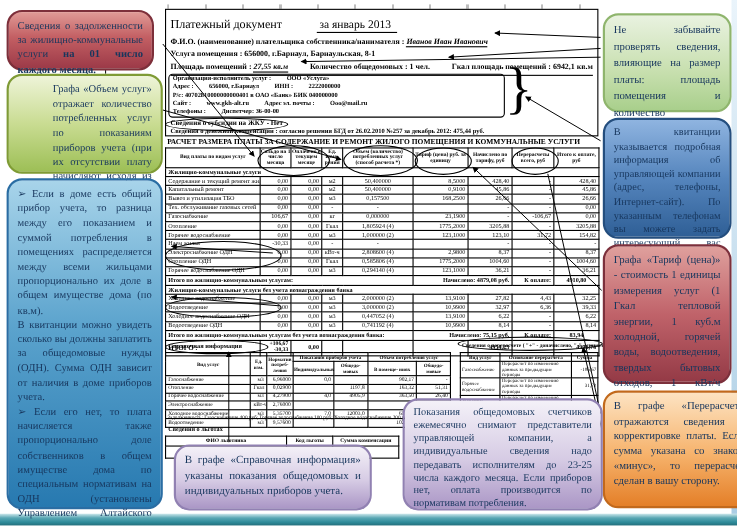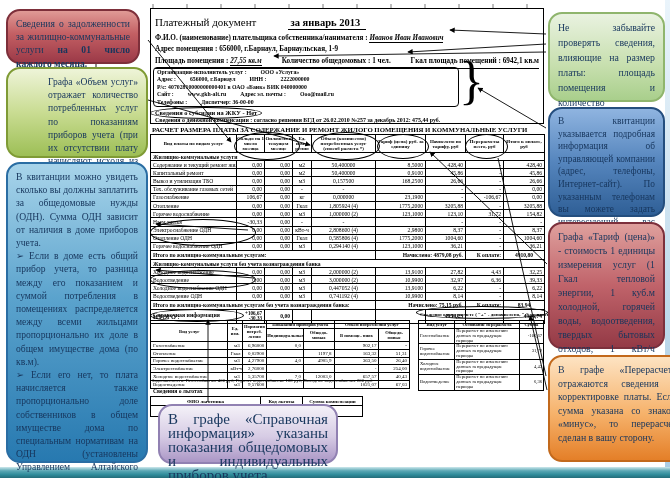--- a/index.html
+++ b/index.html
@@ -20,35 +20,35 @@
   .box-odn{left:6px;top:162px;width:142px;height:301px;font-size:9.6px;line-height:13.2px;
     background:linear-gradient(180deg,#a8d4ea 0%,#5ba3cd 45%,#2779b0 100%);border:2px solid #2a6da3;}
   .box-check{left:548px;top:12px;width:117px;height:90px;font-size:9.8px;line-height:15px;
     background:linear-gradient(180deg,#e9f2e0 0%,#c7dfae 60%,#a9cf8c 100%);border:2px solid #8fb56d;}
   .box-company{left:548px;top:107px;width:117px;height:110px;font-size:9.4px;line-height:12.6px;
     background:linear-gradient(180deg,#8fb4e0 0%,#5585bd 50%,#2f5f96 100%);border:2px solid #244e7e;}
   .box-tariff{left:548px;top:222px;width:117px;height:127px;font-size:9.8px;line-height:14px;
     background:linear-gradient(180deg,#dfa09d 0%,#c0636a 50%,#943a46 100%);border:2px solid #7c303c;}
   .box-recalc{left:548px;top:355px;width:139px;height:107px;font-size:9.8px;line-height:13.5px;
     background:linear-gradient(180deg,#fde3c2 0%,#f6b26b 55%,#e47f28 100%);border:2px solid #c2691c;}
-  .box-reference{left:158px;top:404px;width:180px;height:60px;font-size:15px;line-height:14px;
+  .box-reference{left:158px;top:404px;width:180px;height:60px;font-size:10px;line-height:14px;
     background:linear-gradient(180deg,#f4f1f8 0%,#d6cbe4 55%,#ab97c6 100%);border:2px solid #9181b2;}
   .box-meters{left:366px;top:362px;width:182px;height:102px;font-size:9.4px;line-height:11.9px;
     background:linear-gradient(180deg,#f4f1f8 0%,#d6cbe4 55%,#ab97c6 100%);border:2px solid #9181b2;}
   .callout .bold{font-weight:bold;}
   .callout p{margin:0;}
   
   #doc{position:absolute;left:150px;top:4px;width:396px;height:420px;background:#fff;z-index:1;color:#000;}
   .dashes{position:absolute;left:2px;top:0;width:390px;height:4px;opacity:.55;
     background:repeating-linear-gradient(90deg,#888 0 2px,transparent 2px 34px);}
   .head-frame{position:absolute;left:0;top:4px;width:394px;height:116px;border:1.2px solid #000;
     box-sizing:border-box;padding:2px 4px;}
   .title-row{margin-top:1px;}
   .doc-title{font-size:11px;font-weight:normal;}
-  .doc-period{font-size:10.5px;font-weight:bold;margin-left:28px;border-bottom:1.2px solid #000;padding:0 6px 1px 2px;}
+  .doc-period{font-size:10.5px;font-weight:normal;margin-left:28px;border-bottom:1.2px solid #000;padding:0 6px 1px 2px;}
   .p-line{font-size:7.2px;font-weight:bold;margin-top:3.5px;white-space:nowrap;}
   .p-line .u{border-bottom:1px solid #000;font-style:italic;}
   .metrics{display:flex;justify-content:space-between;border-bottom:1.2px solid #000;padding-bottom:3px;margin-top:4px;}
   .metrics span{white-space:nowrap;}
   .org-box{position:absolute;left:2px;top:58px;width:306px;height:40px;border:1px solid #000;border-radius:4px;
     padding:1px 3px;font-size:5.8px;font-weight:bold;line-height:7.4px;box-sizing:border-box;}
   .org-row{display:flex;justify-content:flex-start;gap:14px;white-space:nowrap;overflow:hidden;}
   .brace{position:absolute;left:308px;top:46px;font-size:52px;font-weight:400;color:#000;
     font-family:"Liberation Serif",serif;line-height:52px;}
   .subsidy{position:absolute;left:4px;top:100px;font-size:6.4px;font-weight:bold;}
@@ -99,26 +99,26 @@
     <div class="head-frame">
       <div class="title-row">
         <span class="doc-title">Платежный документ</span>
         <span class="doc-period">за январь  2013</span>
       </div>
       <div class="p-line">
         <span>Ф.И.О. (наименование) плательщика собственника/нанимателя :</span>
         <span class="u">Иванов Иван Иванович</span>
       </div>
       <div class="p-line">
-        <span>Адрес помещения :</span>
-        <span>656000, г.Барнаул, Барнаульская, 1-9</span>
+        <span>Услуга помещения :</span>
+        <span>656000, г.Барнаул, Барнаульская, 8-1</span>
       </div>
       <div class="p-line metrics">
         <span>
-          <span>Площадь помещения :</span>
+          <span>Площадь помещений :</span>
           <span class="u">27,55 кв.м</span>
         </span>
         <span>
           <span>Количество общедомовых :</span>
           <span>1 чел.</span>
         </span>
         <span>
           <span>Гкал площадь помещений :</span>
           <span>6942,1 кв.м</span>
         </span>
@@ -578,22 +578,22 @@
 
   <div class="callout box-debt">
     <p><span>Сведения о задолженности за жилищно-коммунальные услуги </span><span class="bold">на 01 число каждого месяца.</span></p>
   </div>
 
   <div class="callout box-volume">
     <p>Графа «Объем услуг» отражает количество потребленных услуг по показаниям приборов учета (при их отсутствии плату начисляют исходя из нормативов потребления).</p>
   </div>
 
   <div class="callout box-odn">
+    <p>➢  Если в доме есть общий прибор учета, то разница между его показанием и суммой потребления в помещениях распределяется между всеми жильцами пропорционально их доле в общем имуществе дома (по кв.м).</p>
     <p>В квитанции можно увидеть сколько вы должны заплатить за общедомовые нужды (ОДН). Сумма ОДН зависит от наличия в доме приборов учета.</p>
-    <p>➢  Если в доме есть общий прибор учета, то разница между его показанием и суммой потребления в помещениях распределяется между всеми жильцами пропорционально их доле в общем имуществе дома (по кв.м).</p>
     <p>➢  Если его нет, то плата начисляется также пропорционально доле собственников в общем имуществе дома по специальным нормативам на ОДН (установлены Управлением Алтайского края по государственному регулированию цен и тарифов).</p>
   </div>
 
   <div class="callout box-check">
     <p>Не забывайте проверять сведения, влияющие на размер платы: площадь помещения и количество проживающих.</p>
   </div>
 
   <div class="callout box-company">
     <p>В квитанции указывается подробная информация об управляющей компании (адрес, телефоны, Интернет-сайт). По указанным телефонам вы можете задать интересующий вас вопрос.</p>
   </div>
@@ -603,14 +603,17 @@
   </div>
 
   <div class="callout box-recalc">
     <p>В графе «Перерасчет» отражаются сведения о корректировке платы. Если сумма указана со знаком «минус», то перерасчет сделан в вашу сторону.</p>
   </div>
 
   <div class="callout box-reference">
     <p>В графе «Справочная информация» указаны показания общедомовых и индивидуальных приборов учета.</p>
   </div>
 
+  <div class="callout box-meters">
+    <p>Показания общедомовых счетчиков ежемесячно снимают представители управляющей компании, а индивидуальные сведения надо передавать исполнителям до 23-25 числа каждого месяца. Если приборов нет, оплата производится по нормативам потребления.</p>
+  </div>
 
 </div>
 
 </body></html>

